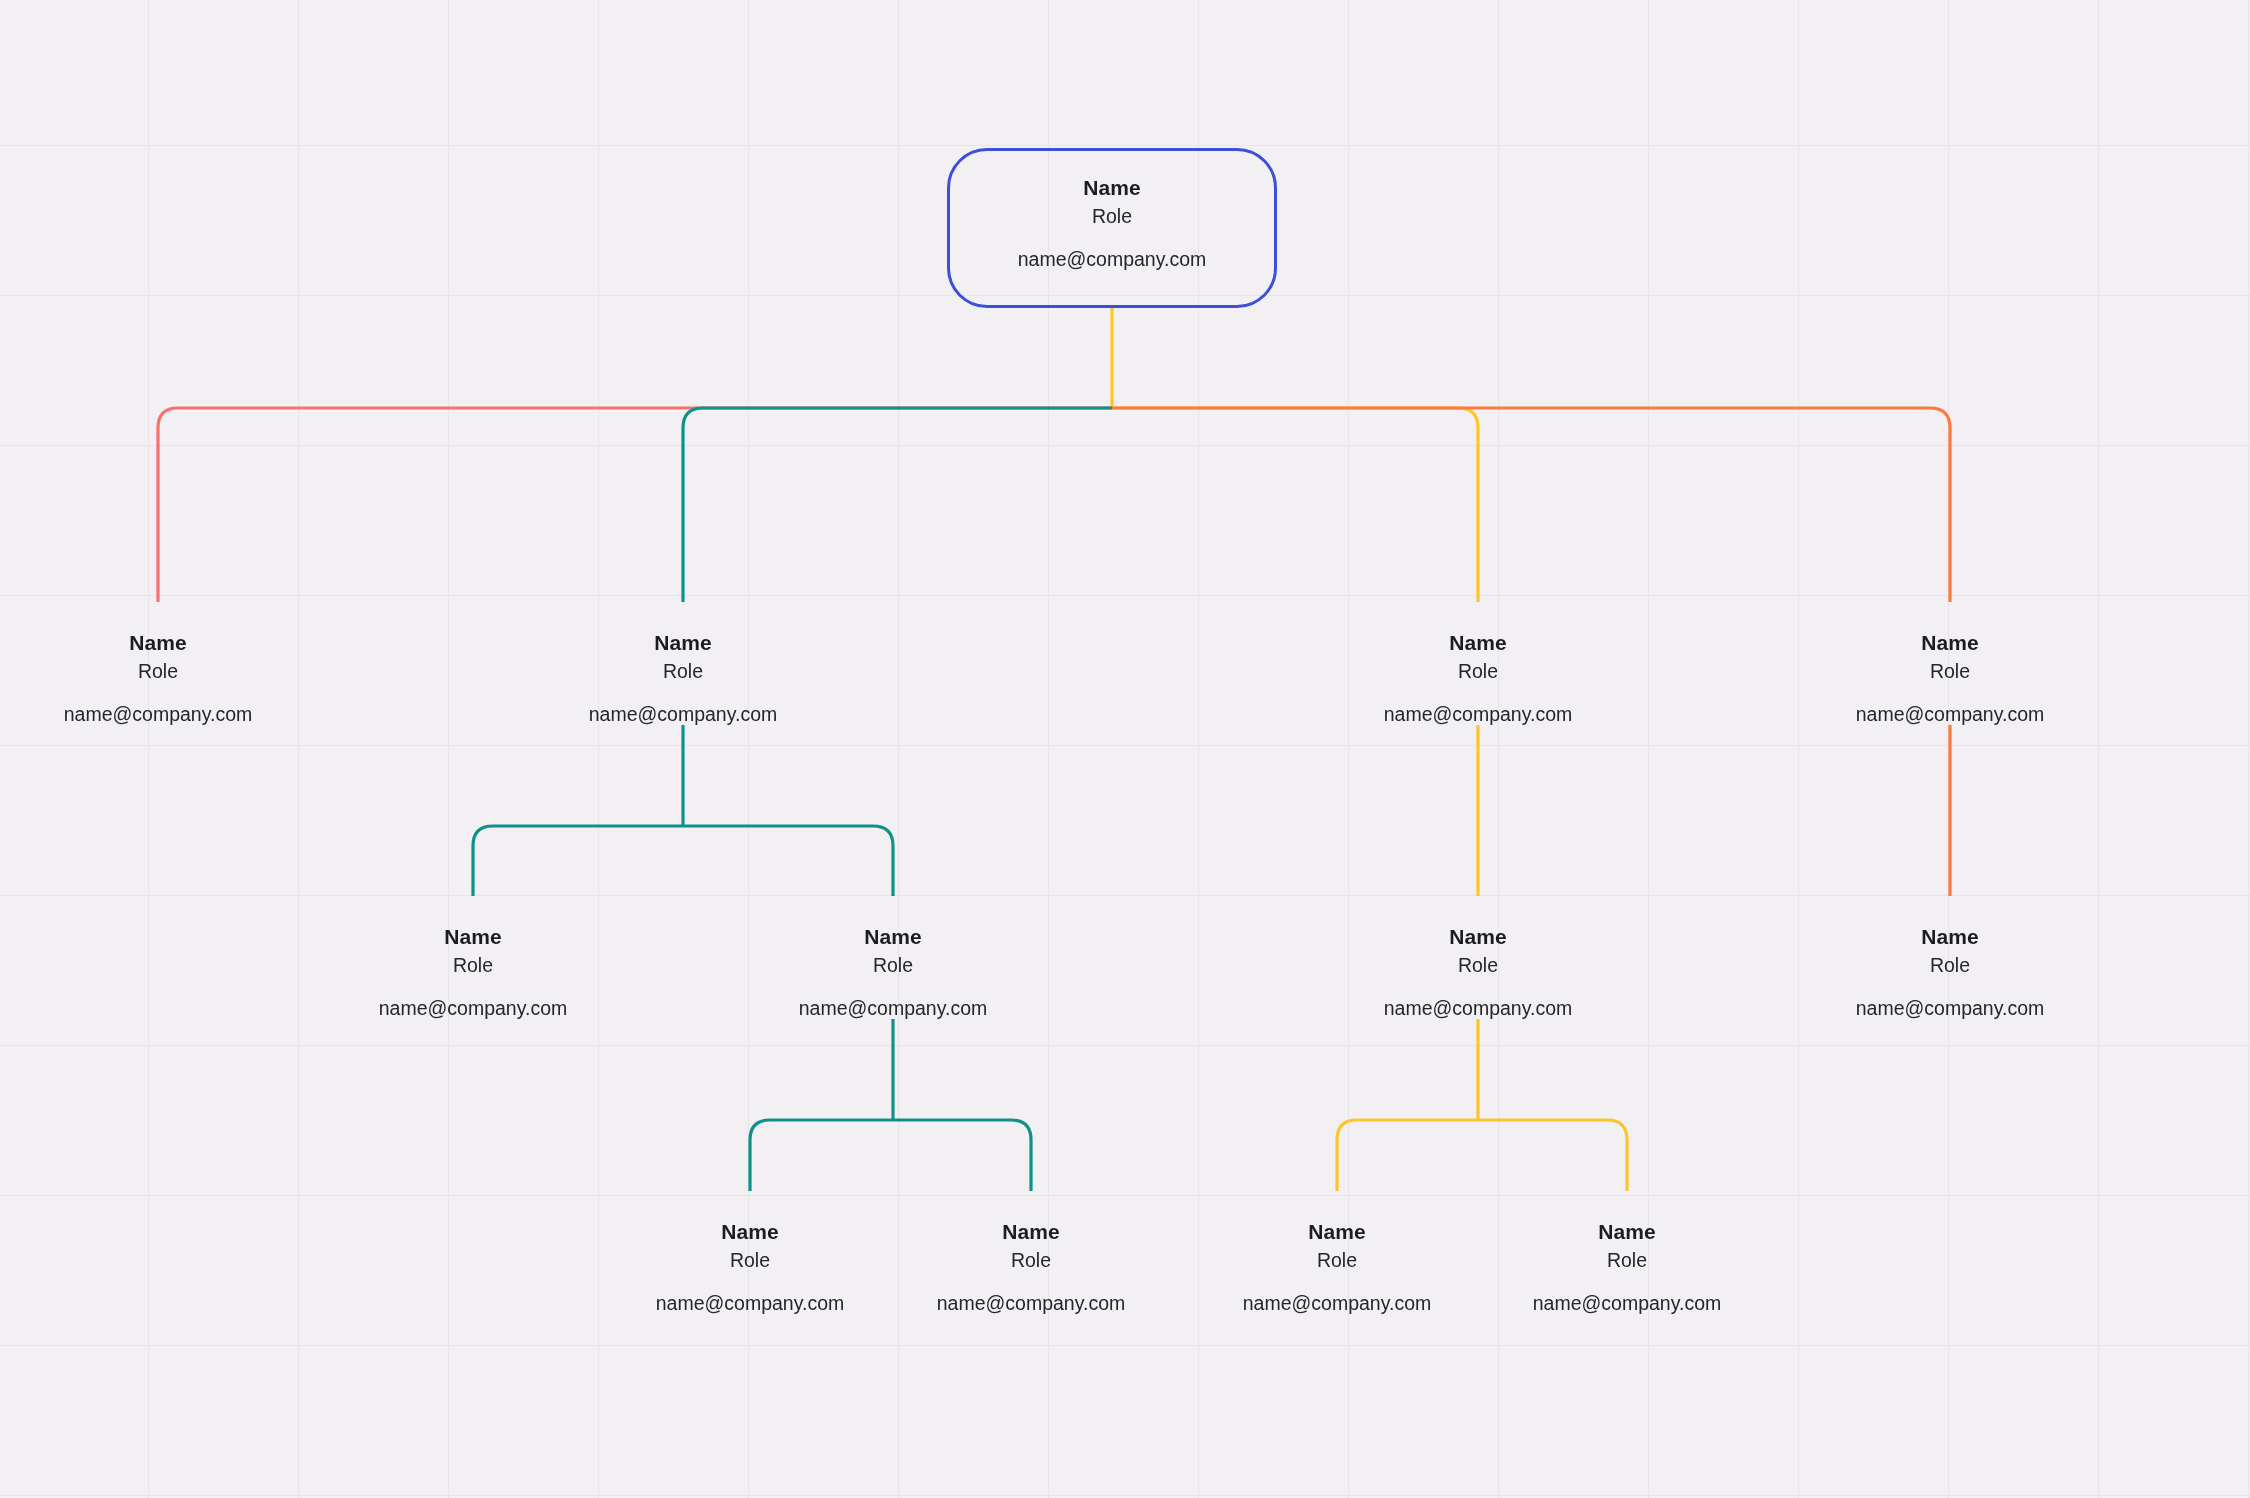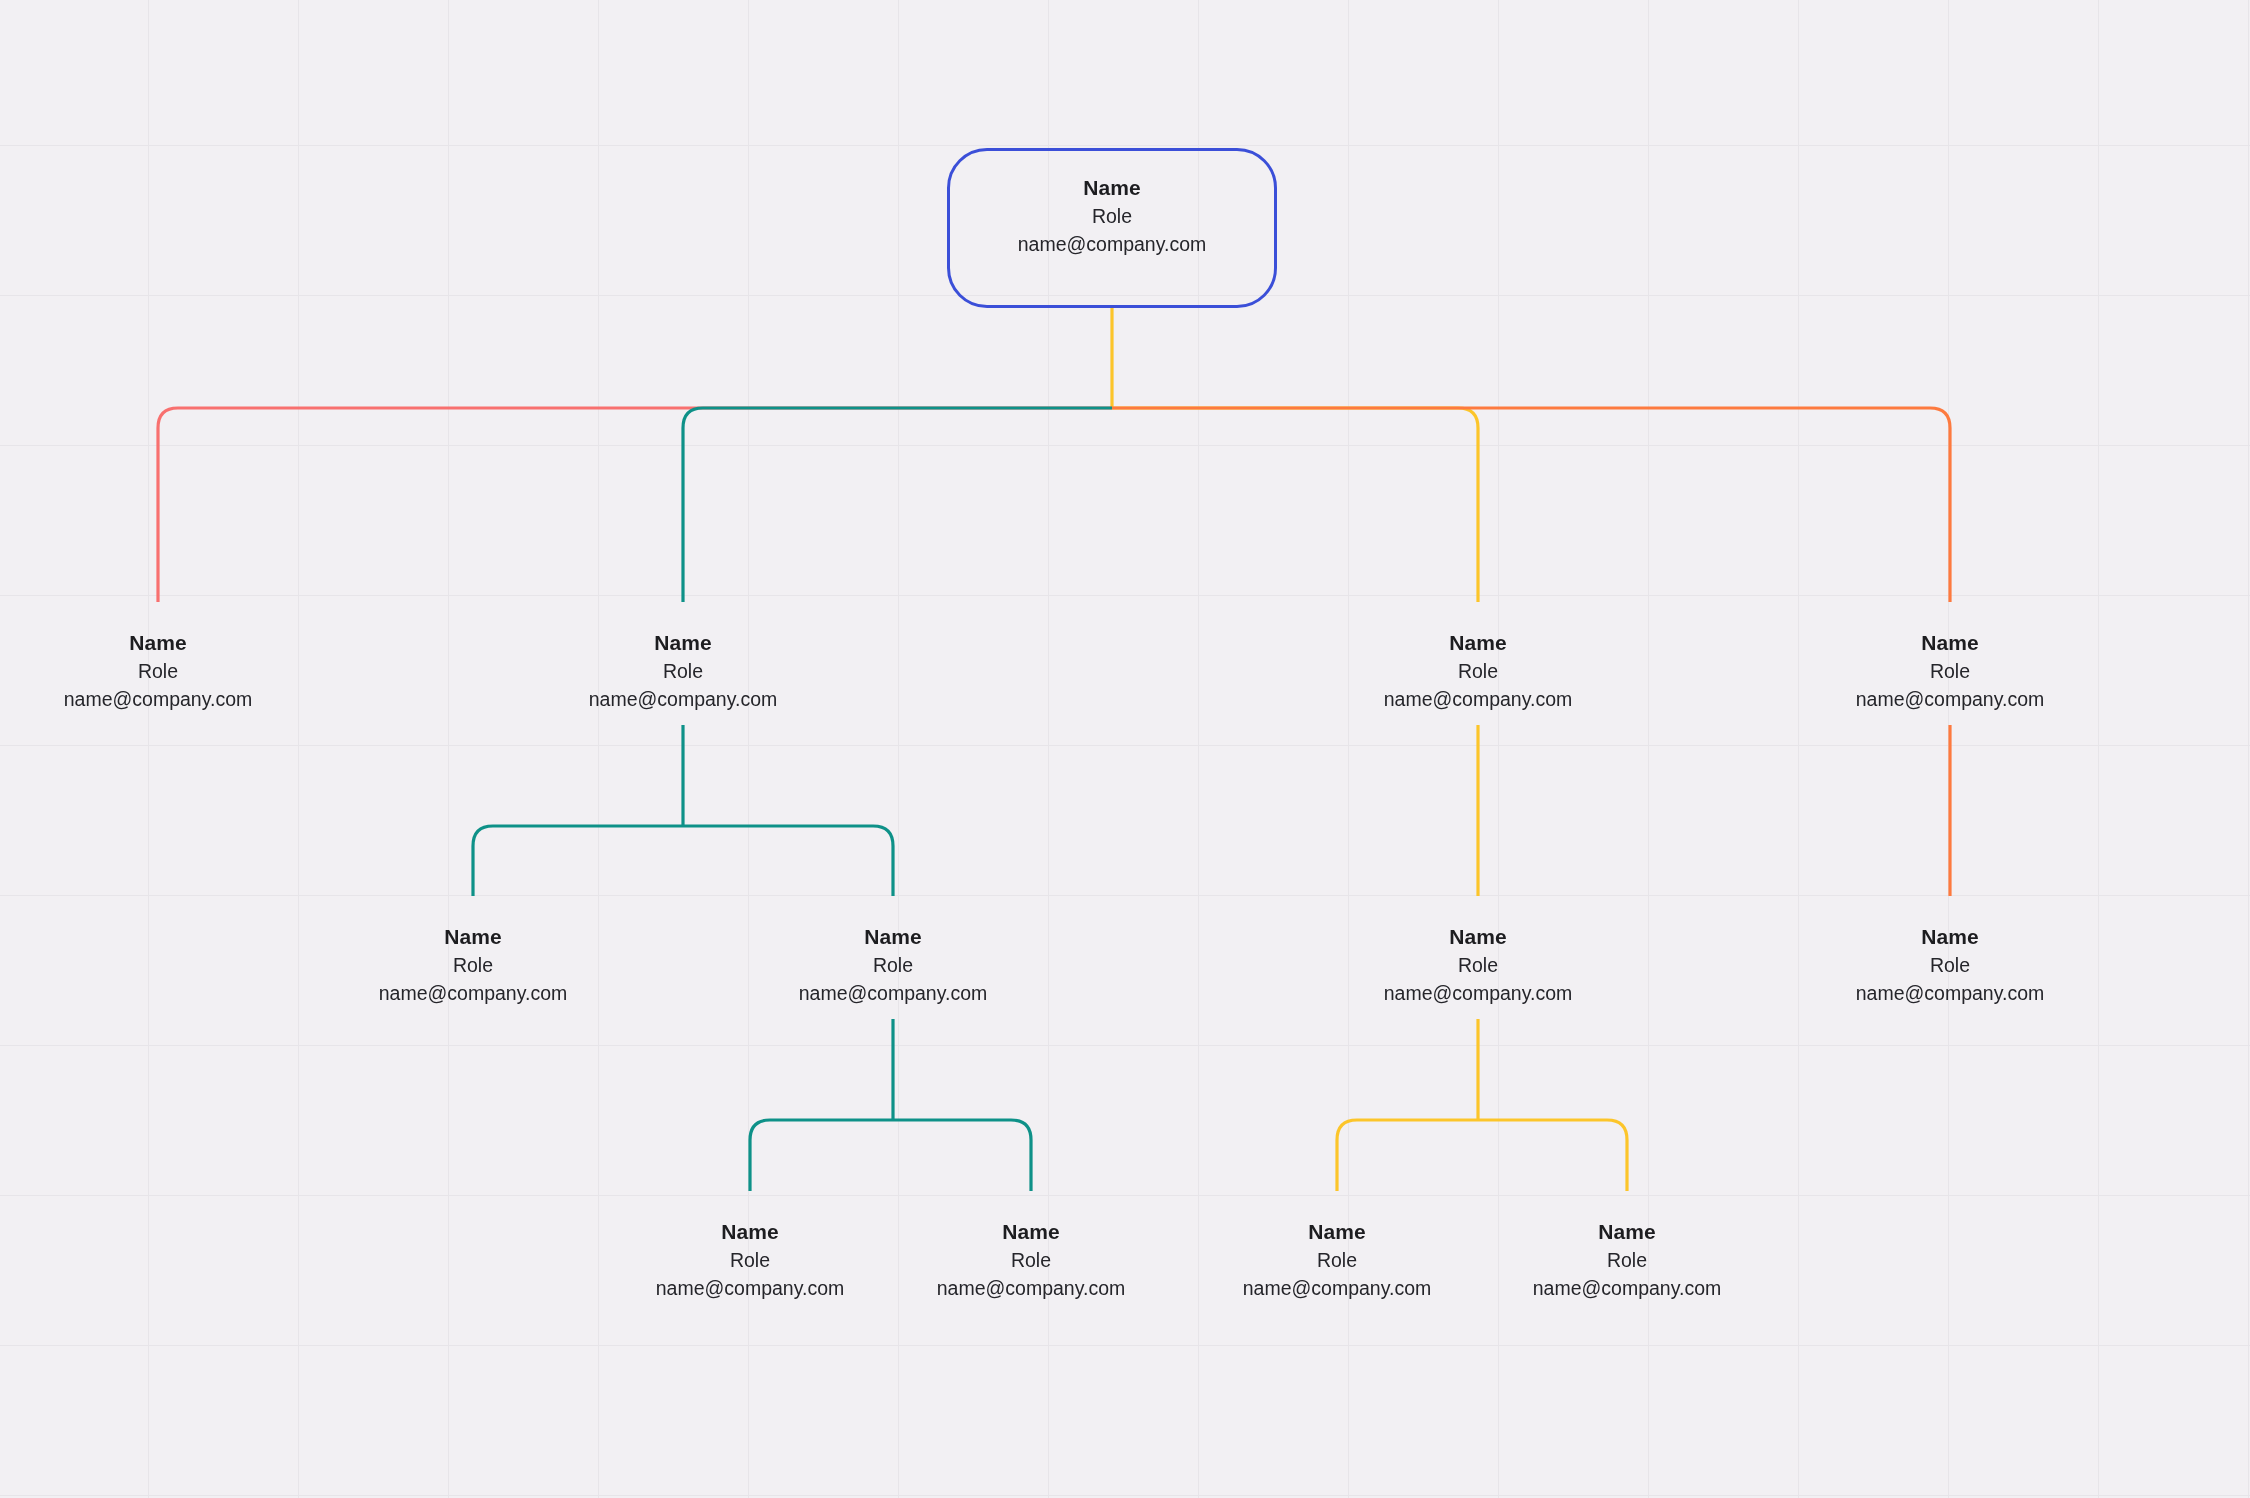--- a/index.html
+++ b/index.html
@@ -44,21 +44,21 @@
   .node .rl {
     font-size: 19.5px;
     font-weight: normal;
     color: #25252a;
     margin-top: 9px;
   }
   .node .em {
     font-size: 19.5px;
     font-weight: normal;
     color: #25252a;
-    margin-top: 8px;
+    margin-top: 23px;
   }
   .node.root {
     border: 3.2px solid #3b4fd8;
     border-radius: 40px;
     padding: 26px 0 30px 0;
     box-sizing: border-box;
     background: transparent;
   }
 </style>
 </head>

